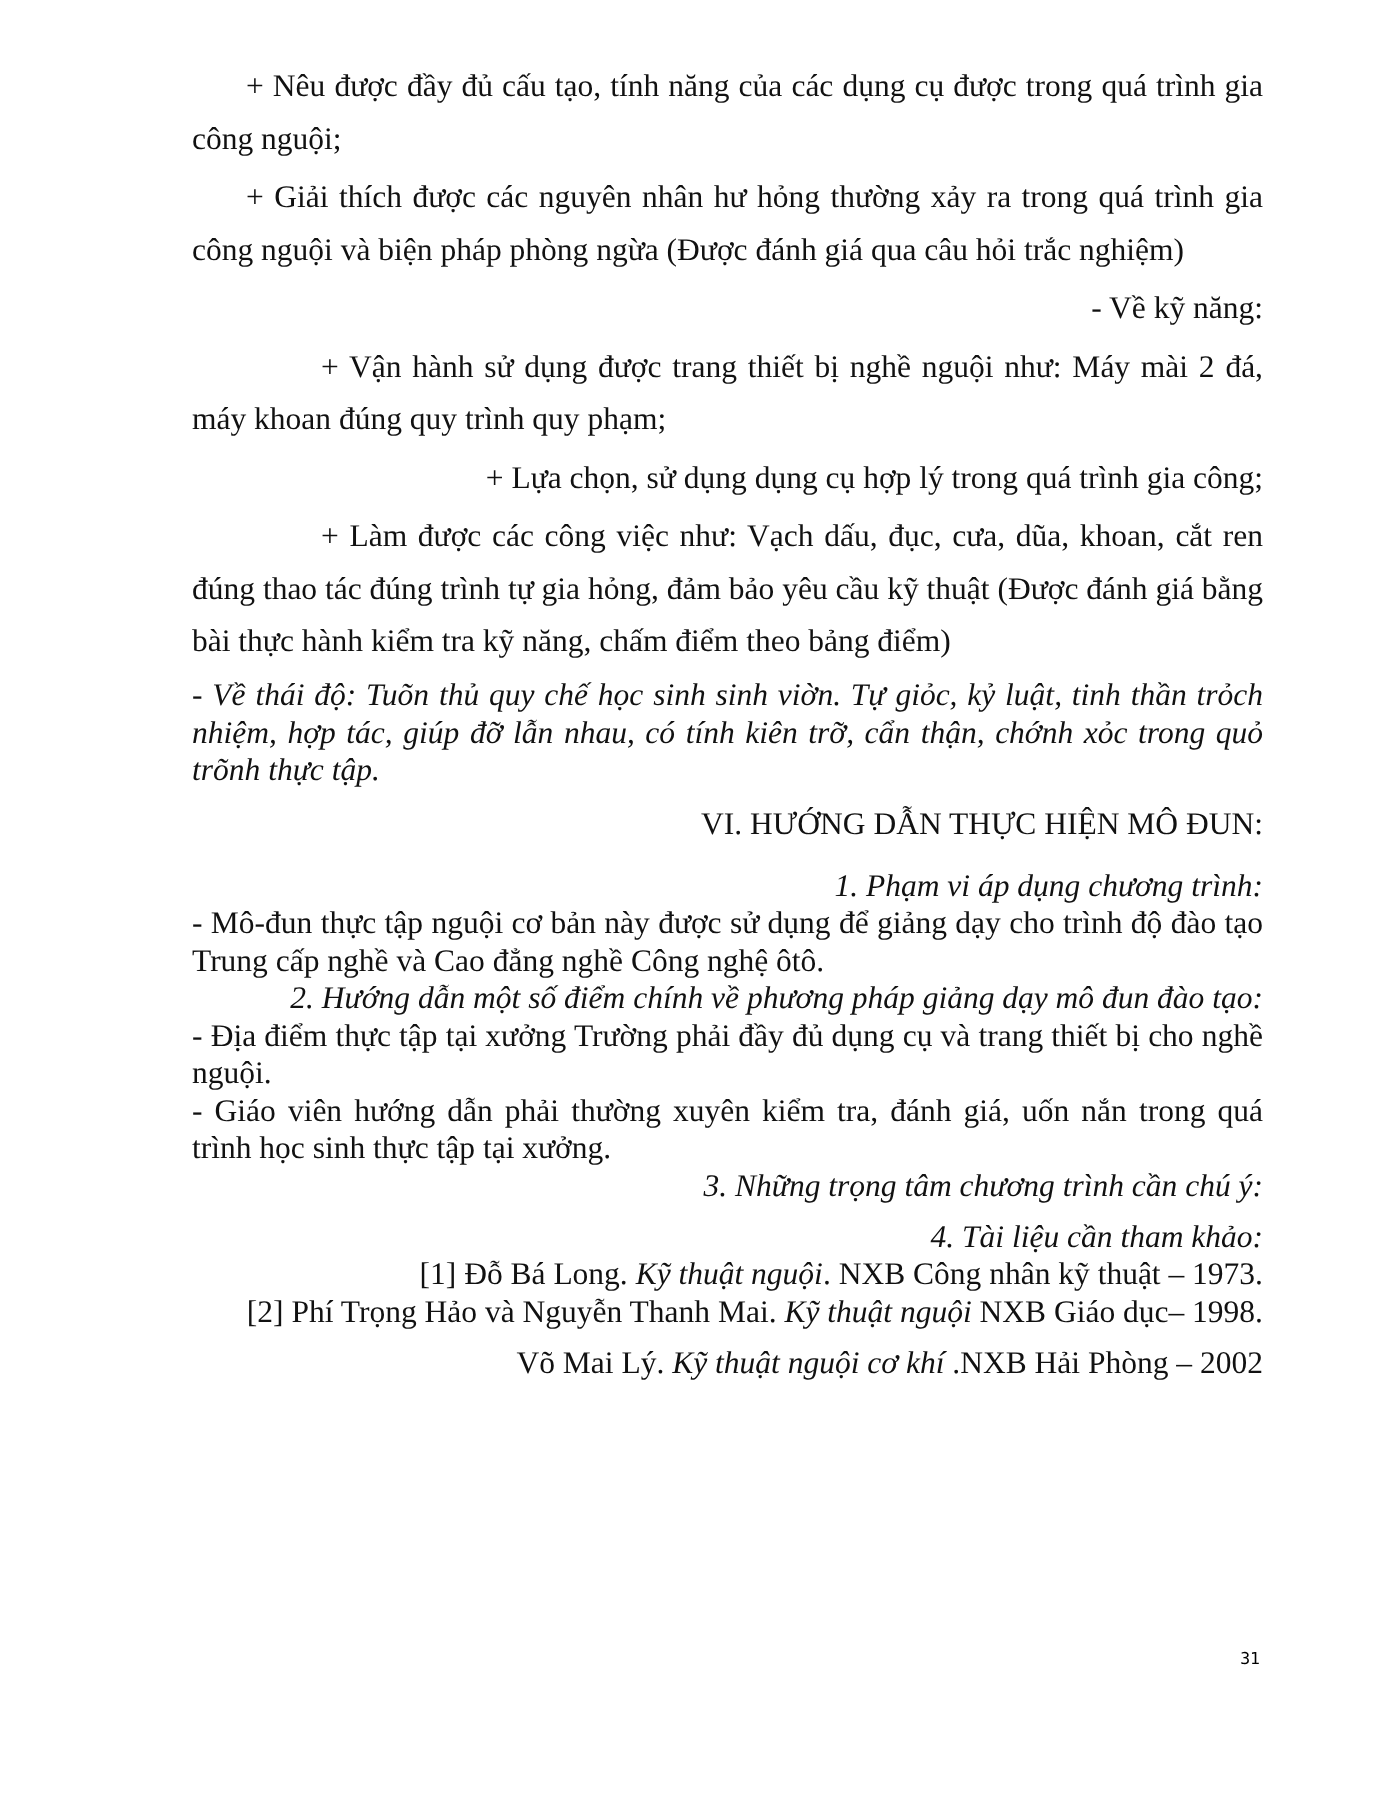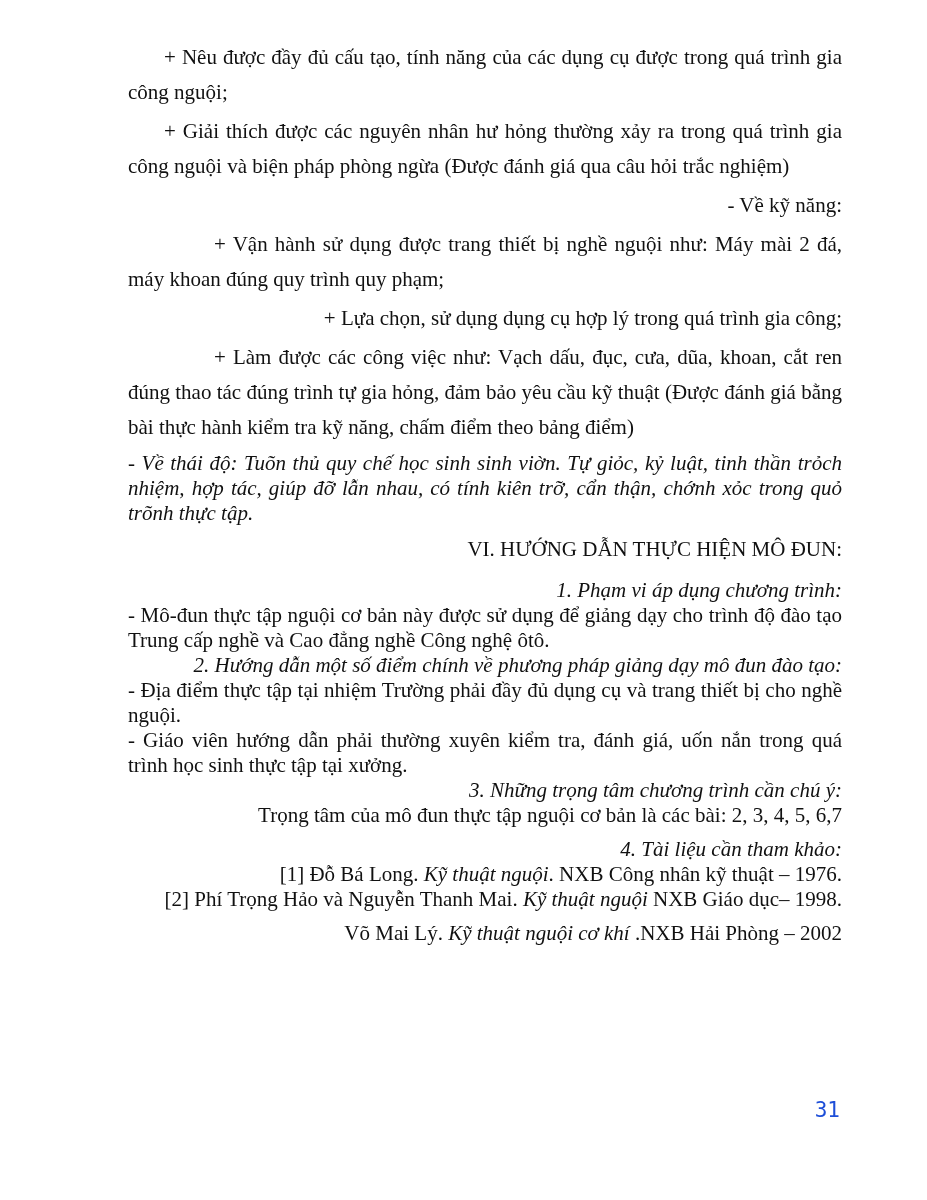--- a/index.html
+++ b/index.html
@@ -51,22 +51,22 @@
 
   .it { font-style: italic; }
 
   .gap-top { margin-top: 9px; }
 
   .page-number {
     position: absolute;
     top: 1100px;
     right: 66px;
     font-family: "DejaVu Sans Mono", monospace;
-    font-size: 21px;
-    color: #1d4ed8;
+    font-size: 11px;
+    color: #000000;
     line-height: 1;
     text-align: center;
   }
 </style>
 </head>
 <body>
 
 <div class="page">
   <div class="content">
 
@@ -83,30 +83,29 @@
     <p class="sp ind-lg">+ Làm được các công việc như: Vạch dấu, đục, cưa, dũa, khoan, cắt ren đúng thao tác đúng trình tự gia hỏng, đảm bảo yêu cầu kỹ thuật (Được đánh giá bằng bài thực hành kiểm tra kỹ năng, chấm điểm theo bảng điểm)</p>
 
     <p class="cmp attitude">- Về thái độ: Tuõn thủ quy chế học sinh sinh viờn. Tự giỏc, kỷ luật, tinh thần trỏch nhiệm, hợp tác, giúp đỡ lẫn nhau, có tính kiên trỡ, cẩn thận, chớnh xỏc trong quỏ trõnh thực tập.</p>
 
     <p class="heading">VI. HƯỚNG DẪN THỰC HIỆN MÔ ĐUN:</p>
 
     <p class="cmp left it">1. Phạm vi áp dụng chương trình:</p>
     <p class="cmp">- Mô-đun thực tập nguội cơ bản này được sử dụng để giảng dạy cho trình độ đào tạo Trung cấp nghề và Cao đẳng nghề Công nghệ ôtô.</p>
 
     <p class="cmp left it">2. Hướng dẫn một số điểm chính về phương pháp giảng dạy mô đun đào tạo:</p>
-    <p class="cmp">- Địa điểm thực tập tại nhiệm Trường phải đầy đủ dụng cụ và trang thiết bị cho nghề nguội.</p>
+    <p class="cmp">- Địa điểm thực tập tại xưởng Trường phải đầy đủ dụng cụ và trang thiết bị cho nghề nguội.</p>
     <p class="cmp">- Giáo viên hướng dẫn phải thường xuyên kiểm tra, đánh giá, uốn nắn trong quá trình học sinh thực tập tại xưởng.</p>
 
     <p class="cmp left it">3. Những trọng tâm chương trình cần chú ý:</p>
-    <p class="cmp left ind-md">Trọng tâm của mô đun thực tập nguội cơ bản là các bài: 2, 3, 4, 5, 6,7</p>
 
     <p class="cmp left it gap-top">4. Tài liệu cần tham khảo:</p>
 
     <p class="cmp left">
-      <span>[1] Đỗ Bá Long. </span><span class="it">Kỹ thuật nguội</span><span>. NXB Công nhân kỹ thuật – 1976.</span>
+      <span>[1] Đỗ Bá Long. </span><span class="it">Kỹ thuật nguội</span><span>. NXB Công nhân kỹ thuật – 1973.</span>
     </p>
 
     <p class="cmp left">
       <span>[2] Phí Trọng Hảo và Nguyễn Thanh Mai. </span><span class="it">Kỹ thuật nguội</span><span> NXB Giáo dục– 1998.</span>
     </p>
 
     <p class="cmp left ind-md gap-top">
       <span>Võ Mai Lý. </span><span class="it">Kỹ thuật nguội cơ khí</span><span> .NXB Hải Phòng – 2002</span>
     </p>
 

